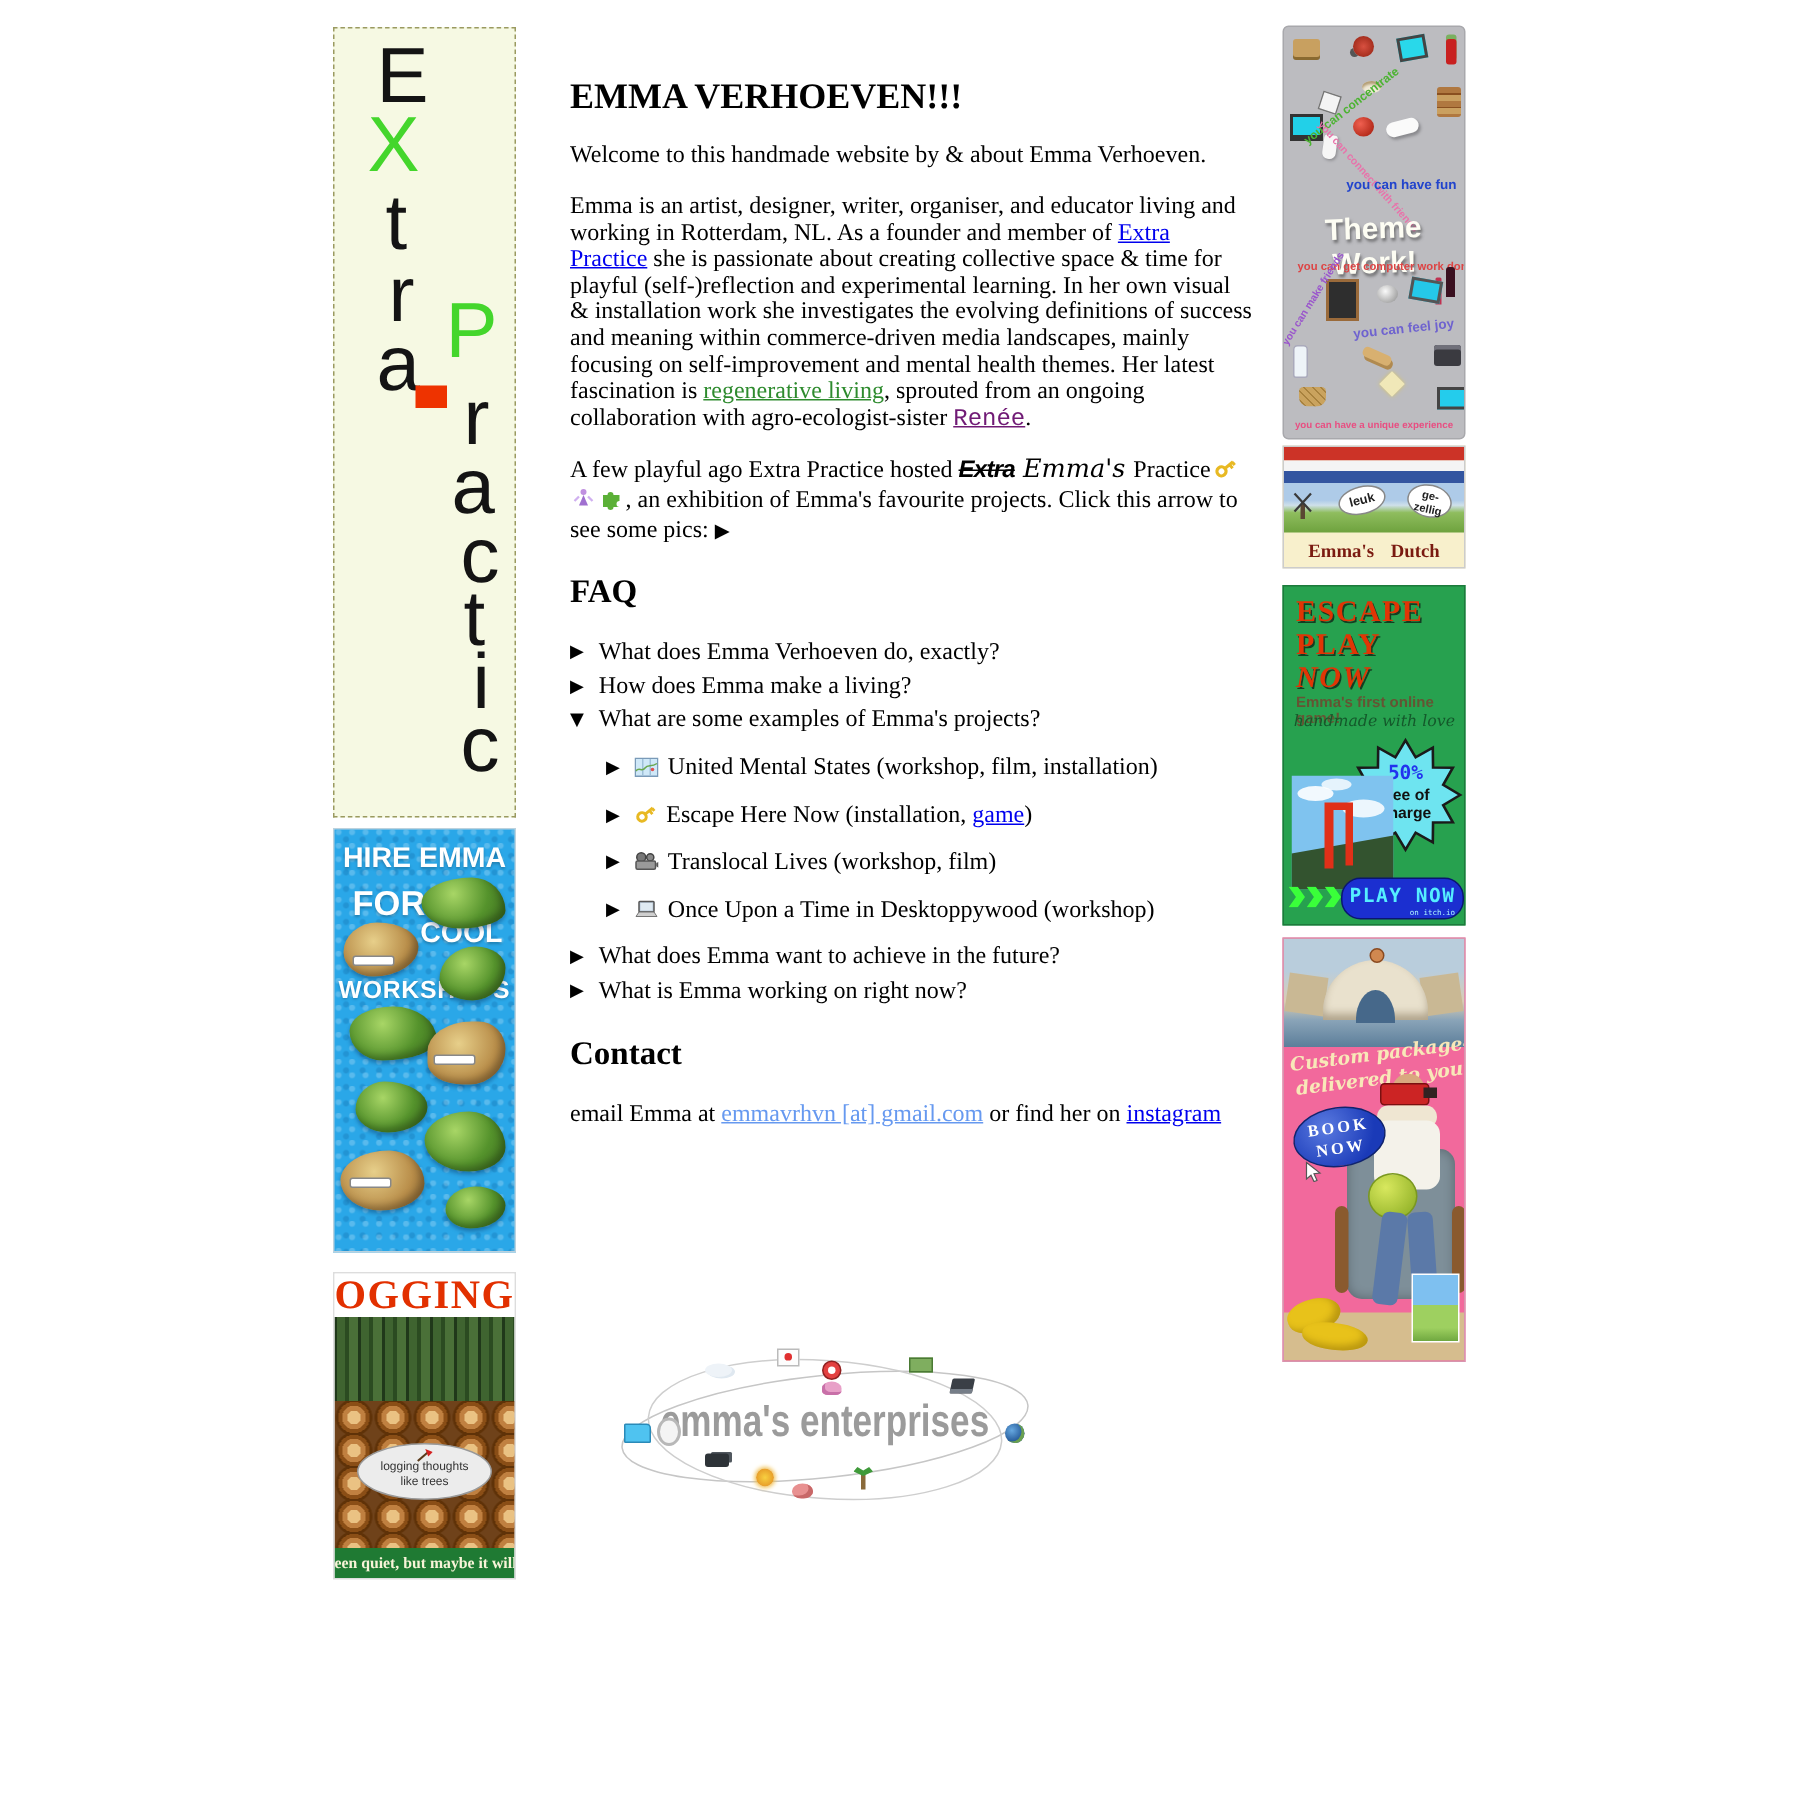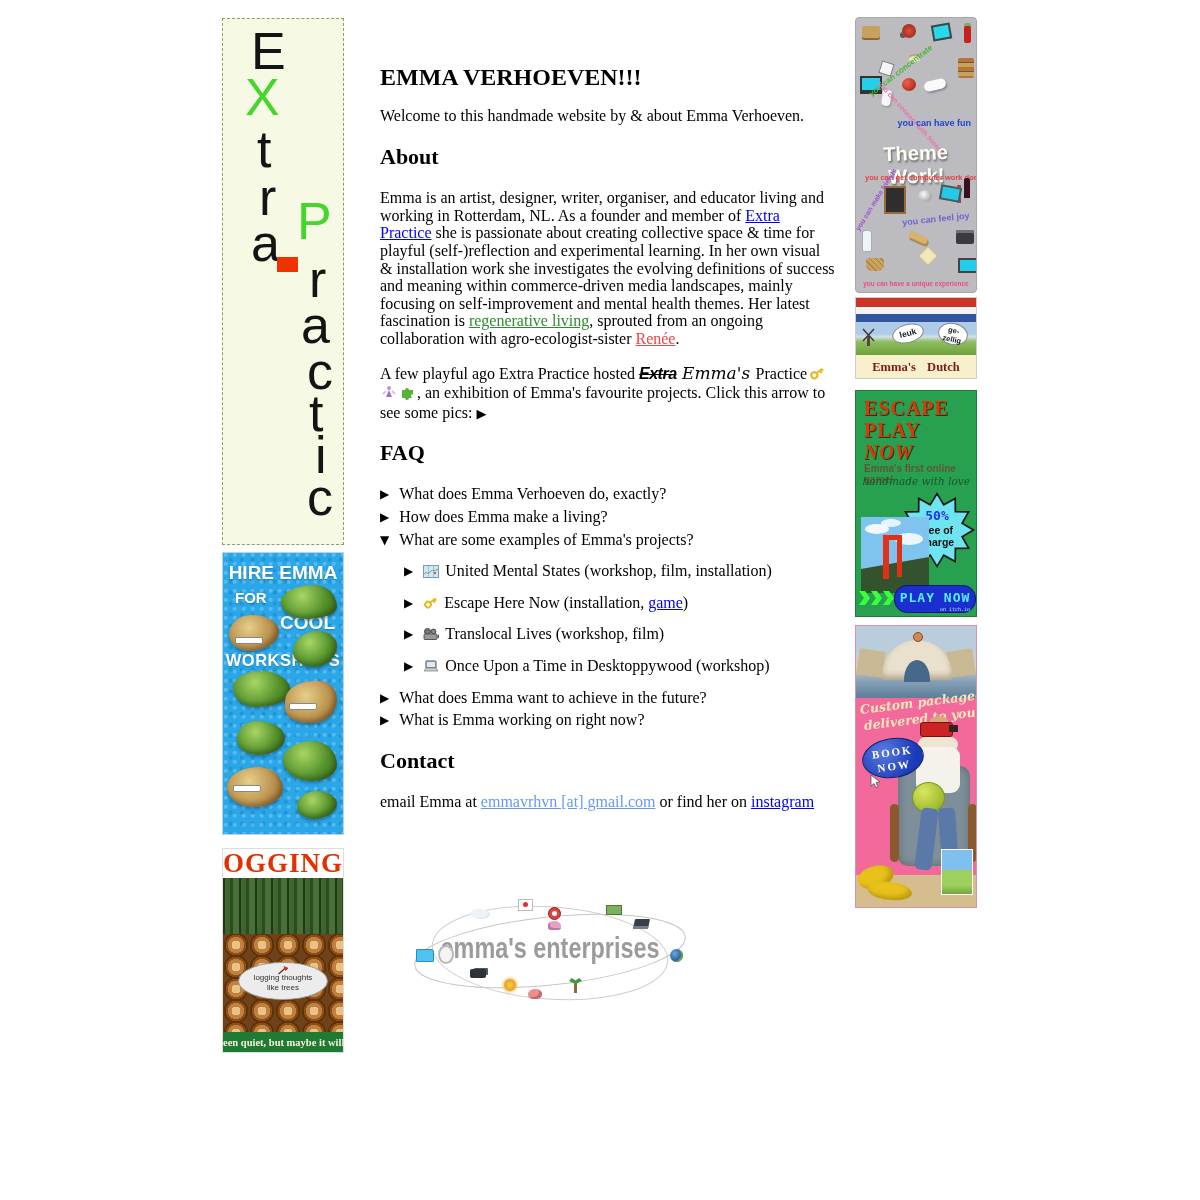--- a/index.html
+++ b/index.html
@@ -15,21 +15,21 @@
   .xp-green{color:#44d62c;}
   #xp-sq{position:absolute;left:54px;top:238px;width:21px;height:15px;background:#ee3300;}
 
   #bn-hire{left:222px;top:552px;width:122px;height:283px;background:#2aa7e8;overflow:hidden;
            background-image:radial-gradient(circle at 30% 20%,rgba(255,255,255,.22) 0 1.5px,transparent 2.5px),
                             radial-gradient(circle at 70% 60%,rgba(0,60,120,.18) 0 1.5px,transparent 2.5px);
            background-size:9px 9px,11px 11px;border:1px solid #bcd2de;}
   .hire-line{position:absolute;width:100%;color:#fff;font-family:"Liberation Sans",sans-serif;
              font-weight:bold;text-shadow:0 1px 2px rgba(0,0,0,.25);white-space:nowrap;}
   #hire-1{top:9px;text-align:center;font-size:19px;}
-  #hire-2{top:36px;left:12px;width:auto;font-size:15px;}
+  #hire-2{top:36px;left:12px;width:auto;font-size:23px;}
   #hire-3{top:59px;right:8px;left:auto;width:auto;font-size:19px;}
   #hire-4{top:98px;text-align:center;font-size:16.5px;letter-spacing:.5px;}
   .island{position:absolute;background:radial-gradient(circle at 38% 32%,#a8d666,#55932c 55%,#39691c);
           box-shadow:0 2px 3px rgba(0,20,60,.35), inset -3px -3px 5px rgba(0,0,0,.25);}
   .island.tan{background:radial-gradient(circle at 40% 35%,#e7cf8a,#b98e4a 60%,#8a6430);}
   .island-tag{position:absolute;background:#fff;border:1px solid #888;height:5px;width:26px;border-radius:2px;}
 
   #bn-logging{left:222px;top:848px;width:122px;height:205px;background:#fff;overflow:hidden;
               border:1px solid #ddd;}
   .log-head{height:29px;background:#fff;color:#e23000;font-family:"Liberation Serif",serif;
@@ -43,28 +43,28 @@
     background-size:26px 22px,26px 22px;background-position:0 0,13px 11px;}
   .log-bubble{position:absolute;left:50%;top:28px;transform:translateX(-50%);width:90px;height:38px;
               background:#ececec;border:1px solid #999;border-radius:50%;text-align:center;
               font-family:"Liberation Sans",sans-serif;font-size:8px;color:#333;line-height:1.25;
               padding-top:10px;box-sizing:border-box;}
   .log-axe{position:absolute;left:50%;top:3px;transform:translateX(-50%);}
   .log-foot{height:22px;background:#1f7a33;color:#f8f4d8;font-family:"Liberation Serif",serif;
             font-weight:bold;font-size:10.5px;line-height:22px;text-align:center;white-space:nowrap;overflow:hidden;}
 
   
-  #main{position:absolute;left:380px;top:64px;width:455px;font-size:16px;line-height:1.1;}
+  #main{position:absolute;left:380px;top:52px;width:455px;font-size:16px;line-height:1.1;}
   #main h1{font-size:24px;margin:0 0 17px;}
   #main h3{font-size:22px;margin:20px 0 20px;}
   #main p{margin:0 0 16px;}
   a{cursor:pointer;text-decoration:underline;}
   .lnk-blue{color:#0000ee;}
   .lnk-green{color:#2e8b2e;}
-  .lnk-orange{color:#ef4444;}
+  .lnk-orange{color:#701a75;font-family:Liberation Mono, monospace;}
   .lnk-email{color:#6699f0;}
   .strike{font-family:"Liberation Sans",sans-serif;font-weight:bold;font-style:italic;
           text-decoration:line-through;letter-spacing:-.5px;}
   .script{font-family:"DejaVu Serif",serif;font-style:italic;font-size:17px;}
   .inline-icon{vertical-align:-2px;margin:0 2px;}
   .pics-arrow{font-family:"DejaVu Sans",sans-serif;font-size:13px;margin-left:4px;cursor:pointer;}
 
   details{margin:0 0 5px;}
   summary{list-style:none;cursor:pointer;outline:none;}
   summary::-webkit-details-marker{display:none;}
@@ -246,21 +246,20 @@
         <div>like trees</div>
       </div>
     </div>
     <div class="log-foot">een quiet, but maybe it will have</div>
   </div>
 
   <div id="main">
     <h1>EMMA VERHOEVEN!!!</h1>
     <p>Welcome to this handmade website by &amp; about Emma Verhoeven.</p>
 
-    <h3>About</h3>
     <p><span>Emma is an artist, designer, writer, organiser, and educator living and working in Rotterdam, NL. As a founder and member of </span><a class="lnk-blue">Extra Practice</a><span> she is passionate about creating collective space &amp; time for playful (self-)reflection and experimental learning. In her own visual &amp; installation work she investigates the evolving definitions of success and meaning within commerce-driven media landscapes, mainly focusing on self-improvement and mental health themes. Her latest fascination is </span><a class="lnk-green">regenerative living</a><span>, sprouted from an ongoing collaboration with agro-ecologist-sister </span><a class="lnk-orange">Renée</a><span>.</span></p>
 
     <p><span>A few playful ago Extra Practice hosted </span><span class="strike">Extra</span><span class="script"> Emma's </span><span>Practice</span><span class="inline-icon"><svg width="16" height="16" viewBox="0 0 16 16">
             <g transform="rotate(-40 8 8)">
               <circle cx="4.5" cy="8" r="3" fill="none" stroke="#e8b923" stroke-width="2.2"></circle>
               <path d="M7.5 8h7M11.5 8v3.2M14 8v2.4" stroke="#e8b923" stroke-width="2" fill="none"></path>
             </g>
           </svg></span><span class="inline-icon"><svg width="14" height="15" viewBox="0 0 14 15">
             <circle cx="7" cy="3" r="2" fill="#c090e0"></circle>
             <path d="M7 5 L10 12 L4 12 Z" fill="#a070d0"></path>

